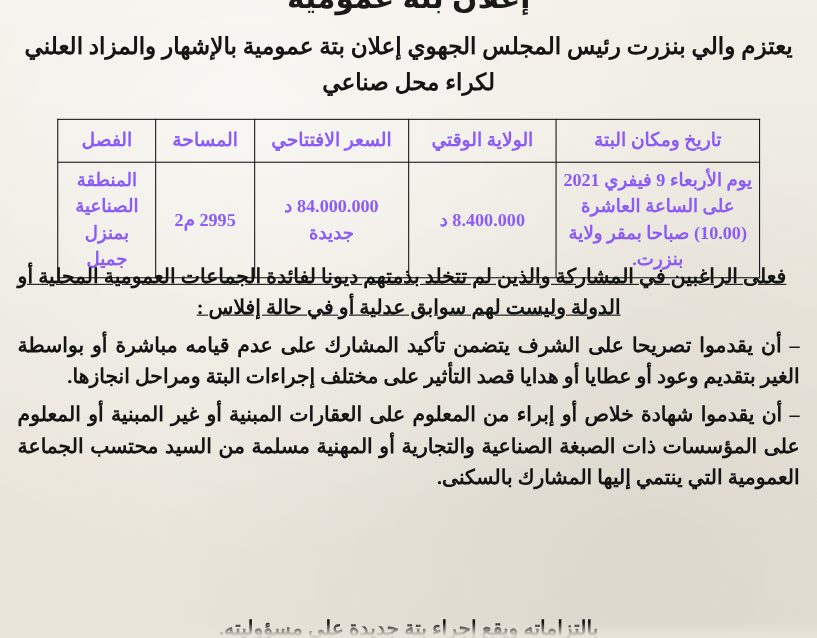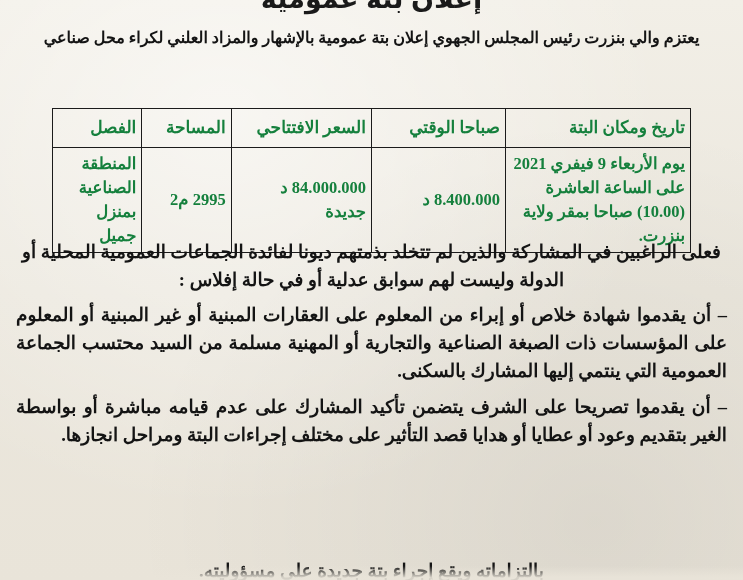--- a/index.html
+++ b/index.html
@@ -52,21 +52,21 @@
     font-size: 27px;
     color: #1a1a1a;
     letter-spacing: 0.5px;
   }
 
   .intro {
     position: absolute;
     top: 26px;
     right: 18px;
     left: 18px;
-    font-size: 16px;
+    font-size: 21px;
     font-weight: bold;
     line-height: 1.55;
     color: #141414;
     text-align: center;
   }
   .intro .l1 { display: block; }
   .intro .l2 { display: block; }
 
   
   .table-wrap {
@@ -77,25 +77,25 @@
   }
   table.bid {
     width: 100%;
     border-collapse: collapse;
     table-layout: fixed;
     background: transparent;
   }
   table.bid th, table.bid td {
     border: 1.6px solid #1b1b1b;
     padding: 4px 5px;
-    text-align: right;
+    text-align: center;
     vertical-align: middle;
     font-size: 16.5px;
     font-weight: bold;
-    color: #15803d;
+    color: #8b5cf6;
     line-height: 1.45;
   }
   table.bid th {
     font-size: 17px;
     height: 30px;
   }
   table.bid td {
     height: 78px;
   }
   col.c1 { width: 29%; }  
@@ -114,22 +114,23 @@
     font-weight: bold;
     color: #141414;
     line-height: 1.52;
   }
   .body-text p {
     margin: 0 0 7px 0;
     text-align: justify;
     text-align-last: right;
   }
   .body-text p.center-ish {
-    text-align: center;
+    text-align: left;
     text-align-last: center;
+    text-decoration: underline;
   }
   .body-text p.item {
     text-indent: 0;
   }
   .clip-bottom {
     position: absolute;
     right: 16px;
     left: 16px;
     bottom: -4px;
     height: 24px;
@@ -171,42 +172,42 @@
       <colgroup>
         <col class="c1">
           <col class="c2">
           <col class="c3">
           <col class="c4">
           <col class="c5">
       </colgroup>
       <thead>
         <tr>
           <th>تاريخ ومكان البتة</th>
-          <th>صباحا الوقتي</th>
+          <th>الولاية الوقتي</th>
           <th>السعر الافتتاحي</th>
           <th>المساحة</th>
           <th>الفصل</th>
         </tr>
       </thead>
       <tbody>
         <tr>
           <td>يوم الأربعاء 9 فيفري 2021 على الساعة العاشرة (10.00) صباحا بمقر ولاية بنزرت.</td>
           <td>8.400.000 د</td>
           <td>84.000.000 د جديدة</td>
           <td>2995 م2</td>
           <td>المنطقة الصناعية بمنزل جميل</td>
         </tr>
       </tbody>
     </table>
   </div>
 
   <div class="body-text">
     <p class="center-ish">فعلى الراغبين في المشاركة والذين لم تتخلد بذمتهم ديونا لفائدة الجماعات العمومية المحلية أو الدولة وليست لهم سوابق عدلية أو في حالة إفلاس :</p>
+    <p class="item">– أن يقدموا تصريحا على الشرف يتضمن تأكيد المشارك على عدم قيامه مباشرة أو بواسطة الغير بتقديم وعود أو عطايا أو هدايا قصد التأثير على مختلف إجراءات البتة ومراحل انجازها.</p>
     <p class="item">– أن يقدموا شهادة خلاص أو إبراء من المعلوم على العقارات المبنية أو غير المبنية أو المعلوم على المؤسسات ذات الصبغة الصناعية والتجارية أو المهنية مسلمة من السيد محتسب الجماعة العمومية التي ينتمي إليها المشارك بالسكنى.</p>
-    <p class="item">– أن يقدموا تصريحا على الشرف يتضمن تأكيد المشارك على عدم قيامه مباشرة أو بواسطة الغير بتقديم وعود أو عطايا أو هدايا قصد التأثير على مختلف إجراءات البتة ومراحل انجازها.</p>
 
   </div>
 
   <div class="clip-bottom">
     <span>بالتزاماته ويقع إجراء بتة جديدة على مسؤوليته.</span>
   </div>
 
   <div class="bottom-fade"></div>
 </div>
 

